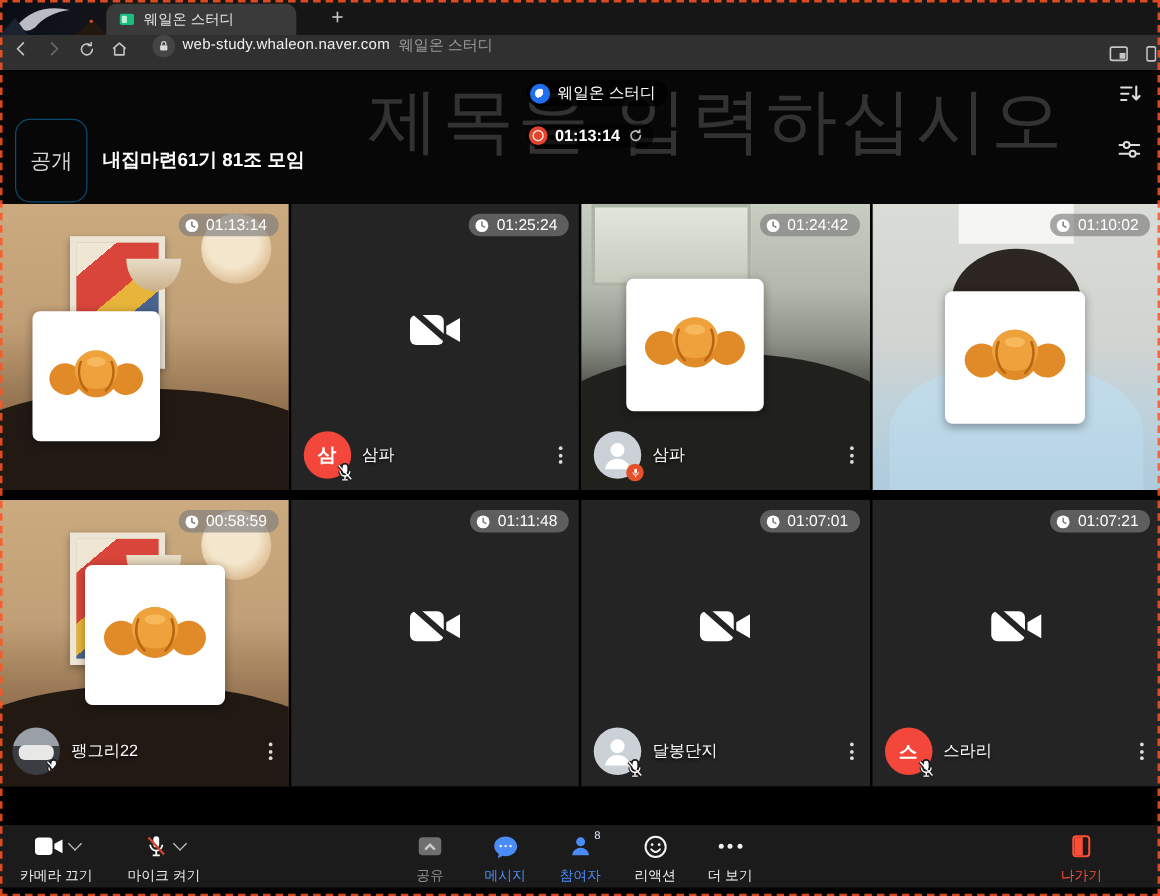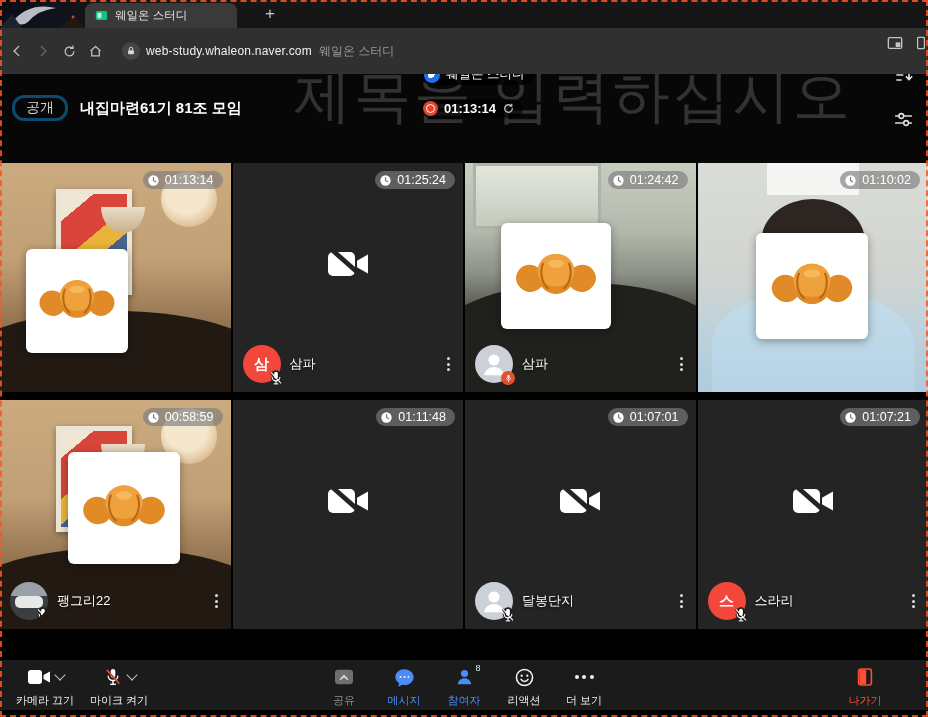--- a/index.html
+++ b/index.html
@@ -11,39 +11,39 @@
   svg{display:block}
   
   .capture-border{position:absolute;inset:0;border:2px dashed rgba(255,84,35,.85);pointer-events:none;z-index:99}
   
   .tabbar{position:absolute;left:0;top:0;width:928px;height:28px;background:#161616;z-index:5}
   .theme-art{position:absolute;left:0;top:0;width:86px;height:28px;background:linear-gradient(120deg,#0a0c12 0%,#10131c 60%,#141414 100%);overflow:hidden}
   .tab{position:absolute;left:85px;top:3px;width:152px;height:25px;background:#3a3a3a;border-radius:8px 8px 0 0;display:flex;align-items:center;gap:7px;padding:0 10px;box-sizing:border-box;cursor:pointer}
   .tab-title{font-size:11.5px;color:#e4e4e4;white-space:nowrap;overflow:hidden}
   .newtab{position:absolute;left:258px;top:2px;width:24px;height:24px;color:#c9c9c9;font-size:17px;line-height:24px;text-align:center;cursor:pointer}
   
-  .urlbar{position:absolute;left:0;top:28px;width:928px;height:46px;background:#303030;display:flex;align-items:center;z-index:5}
+  .urlbar{position:absolute;left:0;top:28px;width:928px;height:28px;background:#303030;display:flex;align-items:flex-start;z-index:5}
   .nav-ico{width:26px;height:22px;display:flex;align-items:center;justify-content:center;cursor:pointer}
   .url-lock{width:18px;height:18px;border-radius:50%;background:#454545;display:flex;align-items:center;justify-content:center;margin:0 6px 0 14px}
   .url-text{font-size:12px;color:#f0f0f0;letter-spacing:.2px;white-space:nowrap}
   .url-suffix{font-size:12px;color:#9a9a9a;margin-left:7px;white-space:nowrap}
   .urlbar-right{position:absolute;right:2px;top:0;height:29px;display:flex;align-items:center;gap:8px}
   
   .mheader{position:absolute;left:0;top:57px;width:928px;height:106px;background:#070707;z-index:4;overflow:hidden}
   .title-ghost{position:absolute;left:294px;top:2px;font-size:57px;letter-spacing:3px;color:#323232;white-space:nowrap;font-weight:400;z-index:1}
   .service-badge{position:absolute;left:421px;top:7px;display:flex;align-items:center;gap:6px;background:rgba(0,0,0,.78);border-radius:13px;padding:2px 10px 2px 3px;z-index:2}
   .service-badge .logo{width:16px;height:16px;border-radius:50%;background:#1f6ef0;position:relative}
   .service-badge .logo:after{content:"";position:absolute;left:4px;top:4px;width:8px;height:8px;border-radius:50%;background:radial-gradient(circle at 30% 35%,#fff 0 55%,transparent 56%)}
   .service-badge span{font-size:12.5px;color:#fff}
   .timer-badge{position:absolute;left:421px;top:42px;display:flex;align-items:center;gap:6px;background:rgba(0,0,0,.6);border-radius:12px;padding:2px 8px 2px 2px;z-index:2}
   .timer-dot{width:15px;height:15px;border-radius:50%;background:#e5432c;display:flex;align-items:center;justify-content:center}
   .timer-dot i{display:block;width:7px;height:7px;border:1.6px solid #fff;border-radius:50%}
   .timer-text{font-size:13px;color:#fff;font-weight:700}
   .room-row{position:absolute;left:12px;top:38px;display:flex;align-items:center;gap:12px;z-index:2}
-  .pub-pill{border:3px solid #0c4a6e;color:#d6d6d6;border-radius:12px;font-size:14px;padding:1px 11px}
+  .pub-pill{border:1px solid #0c4a6e;color:#d6d6d6;border-radius:12px;font-size:17px;padding:21px 11px}
   .room-title{font-size:15px;font-weight:700;color:#fff}
   .hdr-ico{position:absolute;right:14px;cursor:pointer;z-index:2}
   
   .grid{position:absolute;left:0;top:163px;width:928px;display:grid;grid-template-columns:repeat(4,1fr);grid-template-rows:229px 229px;gap:8px 2px;background:#000;z-index:3}
   .tile{position:relative;background:#242424;overflow:hidden}
   .vid{position:absolute;inset:0}
   .vid1,.vid5{background:linear-gradient(180deg,#cbaa7f 0%,#c2a077 42%,#90704e 72%,#35271d 100%)}
   .vid3{background:linear-gradient(180deg,#c8cdc2 0%,#b3b8ac 30%,#8d9288 48%,#4c4e46 66%,#1f201c 92%)}
   .vid4{background:linear-gradient(180deg,#dadcd8 0%,#d2d4d0 48%,#c0d2da 70%,#aecbdd 100%)}
   .decor{position:absolute}
@@ -70,21 +70,21 @@
   .avatar--photo-land:after{content:"";position:absolute;left:6px;top:8px;width:14px;height:6px;border-radius:6px;background:rgba(255,255,255,.85)}
   .avatar--photo-car{background:linear-gradient(180deg,#9aa0a8 0 38%,#3a3e42 38% 100%);overflow:hidden}
   .avatar--photo-car:after{content:"";position:absolute;left:5px;top:14px;width:28px;height:12px;border-radius:5px;background:#e8e8e6}
   .mic-badge{position:absolute;right:-3px;bottom:-3px;width:16px;height:16px;z-index:2}
   .mic-on-badge{position:absolute;right:-2px;bottom:-2px;width:14px;height:14px;border-radius:50%;background:#e5512c;display:flex;align-items:center;justify-content:center;z-index:2}
   .pname{margin-left:9px;font-size:13px;color:#fff;text-shadow:0 1px 3px rgba(0,0,0,.85);white-space:nowrap}
   .kebab{margin-left:auto;display:flex;flex-direction:column;gap:2.6px;padding:5px;cursor:pointer}
   .kebab i{width:3px;height:3px;border-radius:50%;background:#dcdcdc}
   
   .toolbar{position:absolute;left:0;top:660px;width:928px;height:50px;background:#1b1b1b;z-index:5}
-  .tb-left{position:absolute;left:16px;top:6px;display:flex;gap:16px}
+  .tb-left{position:absolute;left:16px;top:6px;display:flex;gap:28px}
   .tb-center{position:absolute;left:50%;top:6px;transform:translateX(-50%);display:flex;gap:14px}
   .tb-right{position:absolute;right:40px;top:6px}
   .tb-btn{display:flex;flex-direction:column;align-items:center;gap:5px;min-width:46px;cursor:pointer}
   .tb-btn .ic-row{display:flex;align-items:center;gap:5px;height:22px}
   .tb-label{font-size:11px;color:#f0f0f0;white-space:nowrap}
   .tb-label--blue{color:#4b8df8}
   .tb-label--gray{color:#8e8e8e}
   .tb-label--red{color:#ff4e37}
   .chev{width:7px;height:7px;border-right:1.6px solid #c3c3c3;border-bottom:1.6px solid #c3c3c3;transform:rotate(45deg);margin-top:-4px}
   .dots3{display:flex;gap:3.5px;align-items:center;height:22px}

